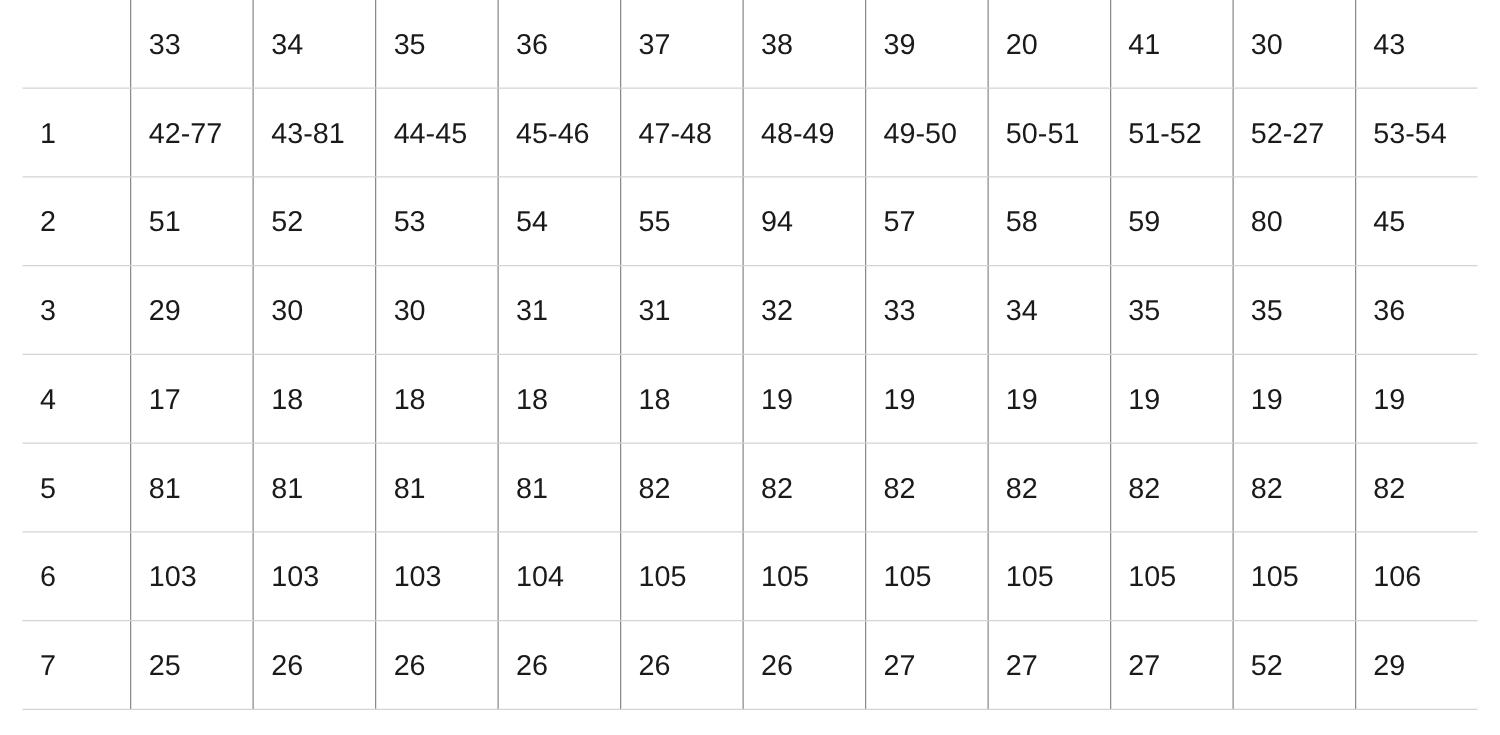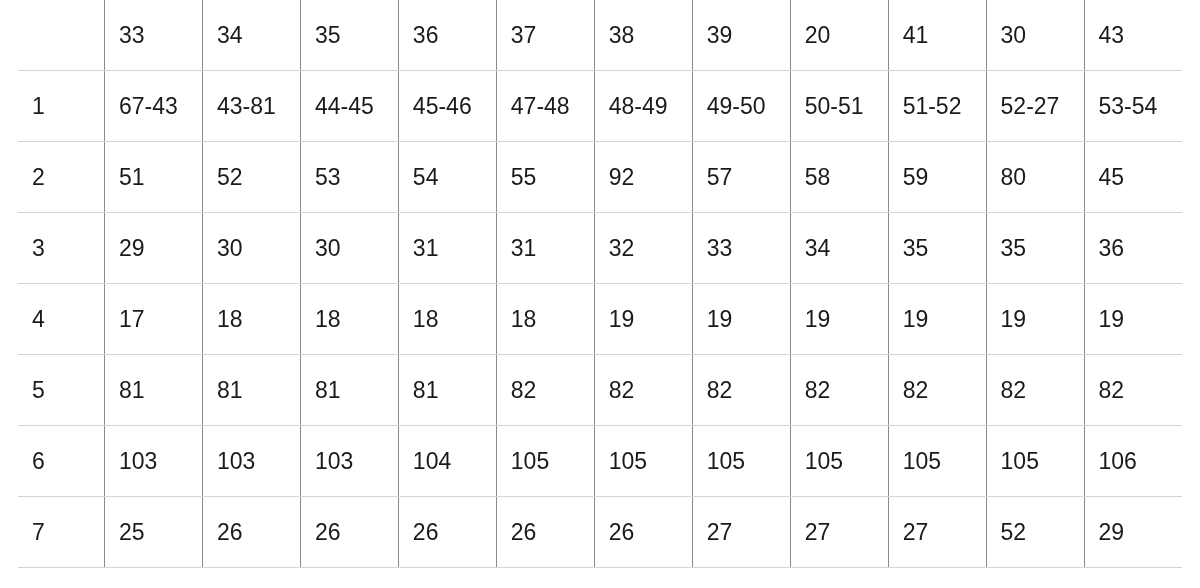--- a/index.html
+++ b/index.html
@@ -79,40 +79,40 @@
         <th>39</th>
         <th>20</th>
         <th>41</th>
         <th>30</th>
         <th>43</th>
       </tr>
     </thead>
     <tbody>
       <tr>
         <td class="rowhead">1</td>
-        <td>67-43</td>
+        <td>42-77</td>
         <td>43-81</td>
         <td>44-45</td>
         <td>45-46</td>
         <td>47-48</td>
         <td>48-49</td>
         <td>49-50</td>
         <td>50-51</td>
         <td>51-52</td>
         <td>52-27</td>
         <td>53-54</td>
       </tr>
       <tr>
         <td class="rowhead">2</td>
         <td>51</td>
         <td>52</td>
         <td>53</td>
         <td>54</td>
         <td>55</td>
-        <td>92</td>
+        <td>94</td>
         <td>57</td>
         <td>58</td>
         <td>59</td>
         <td>80</td>
         <td>45</td>
       </tr>
       <tr>
         <td class="rowhead">3</td>
         <td>29</td>
         <td>30</td>

